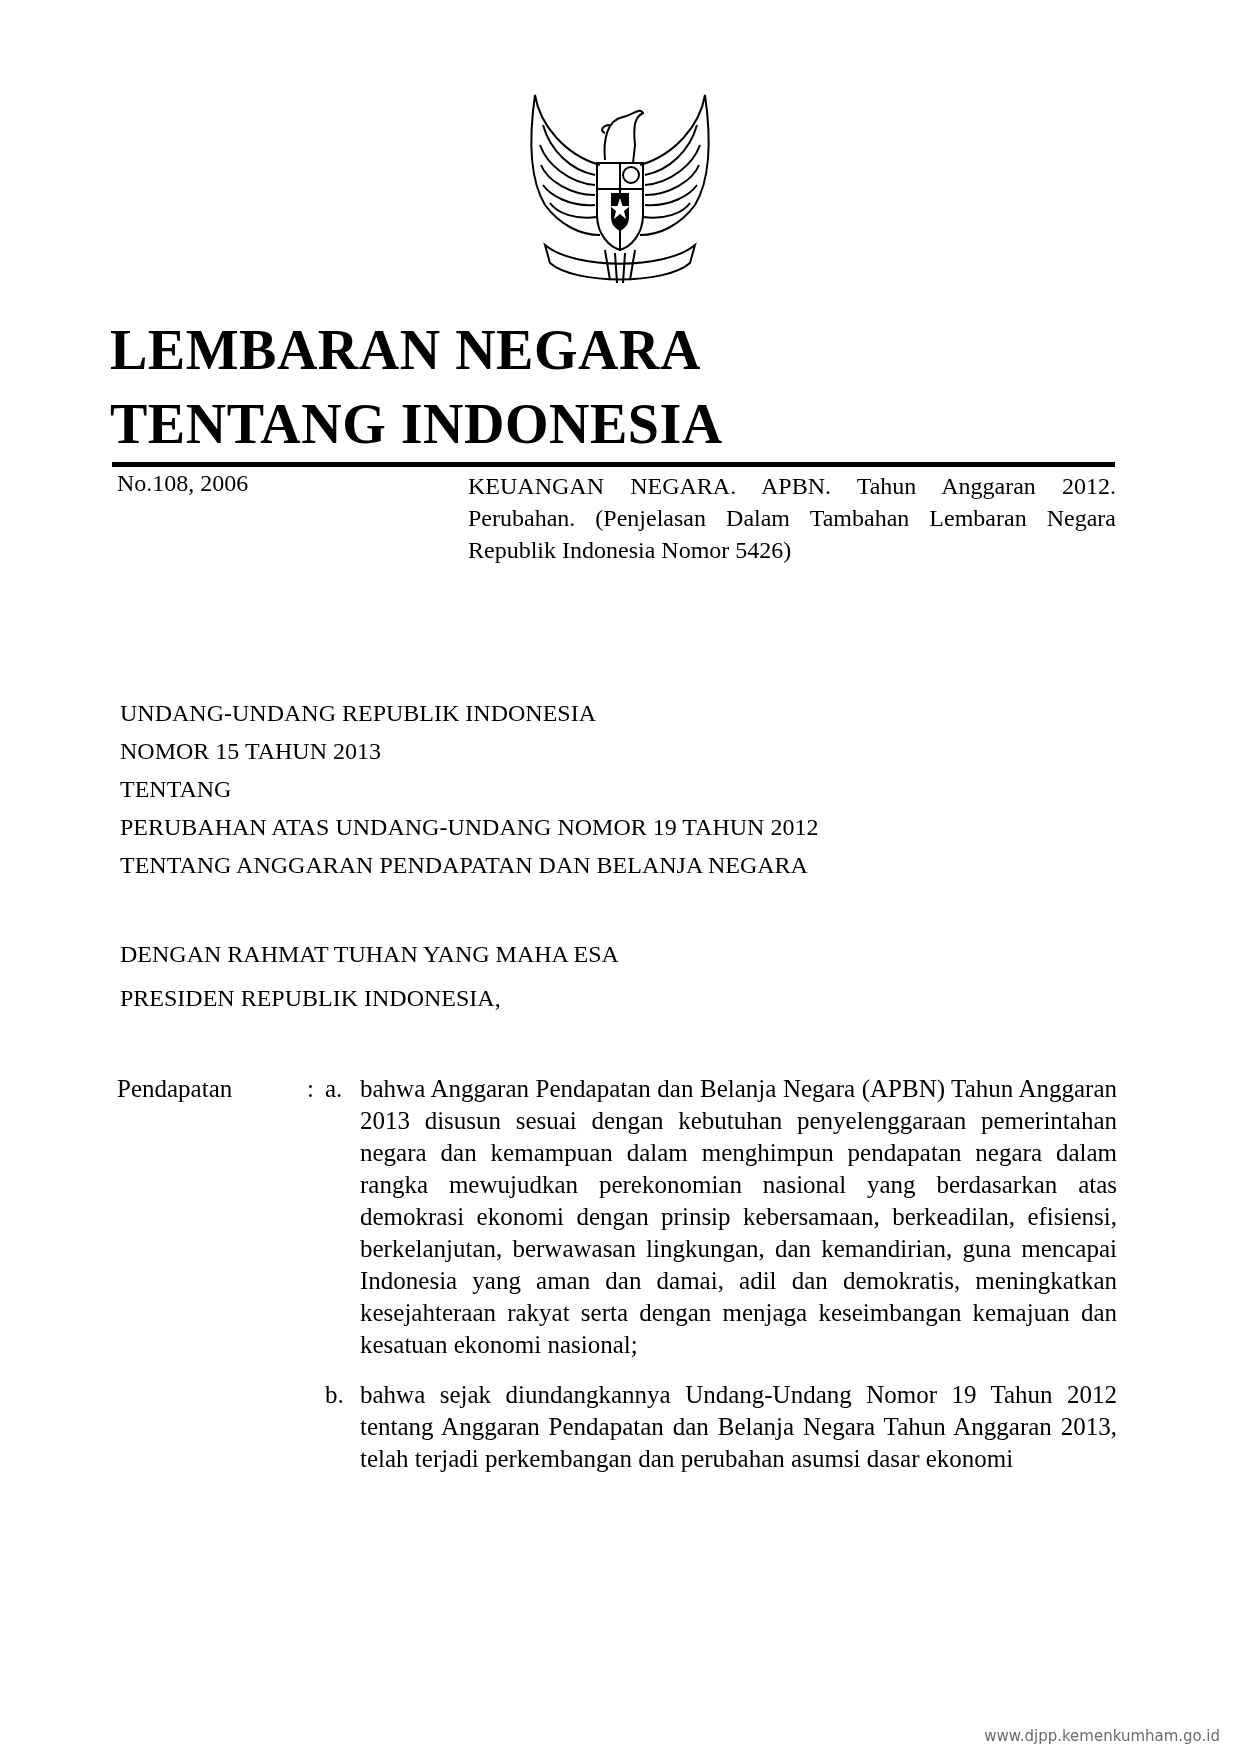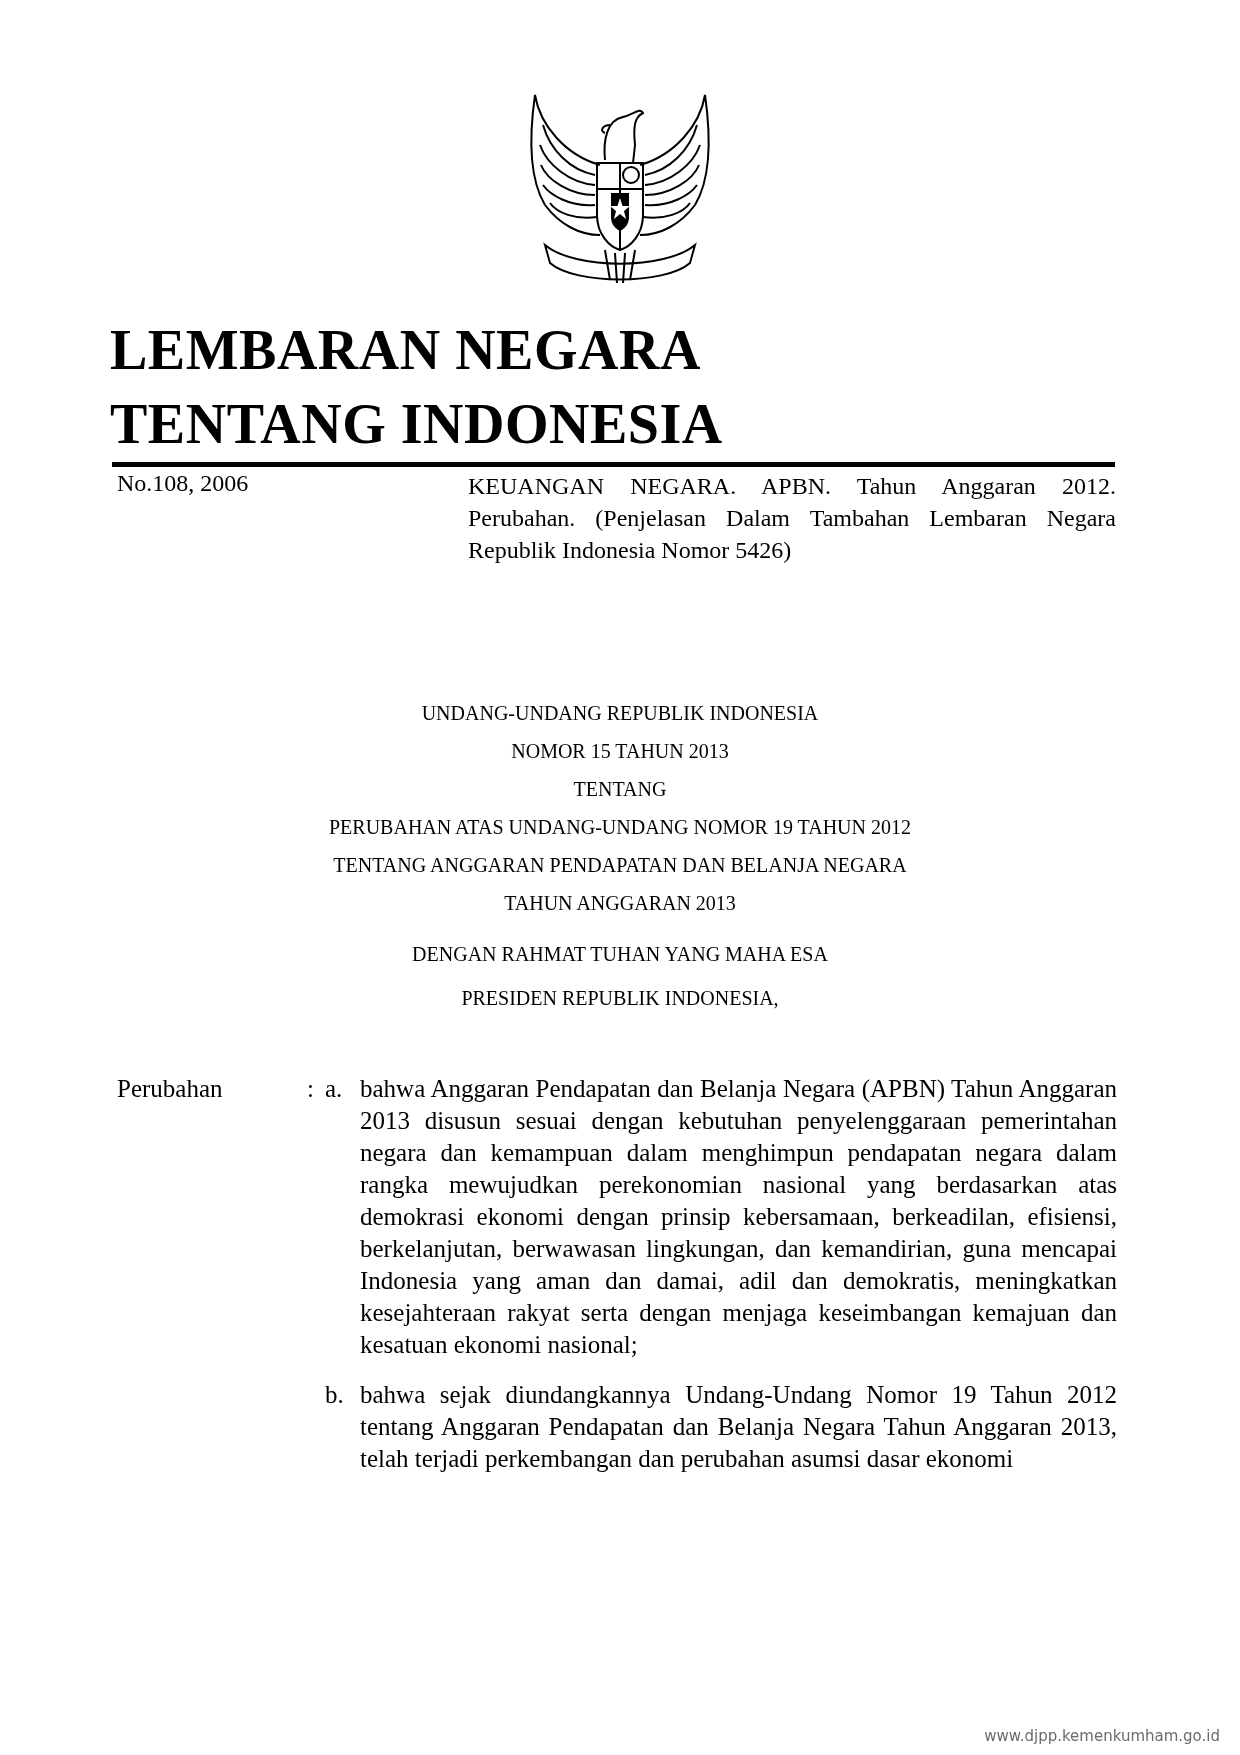--- a/index.html
+++ b/index.html
@@ -4,21 +4,21 @@
 <style>
   html, body { margin: 0; padding: 0; background: #ffffff; }
   body { width: 1240px; height: 1755px; position: relative; overflow: hidden; font-family: "DejaVu Serif", serif; color: #000; }
   .emblem { position: absolute; left: 515px; top: 85px; width: 210px; height: 210px; }
   .title { position: absolute; left: 110px; width: 1020px; text-align: left; font-family: "Liberation Serif", serif; font-weight: bold; font-size: 56px; letter-spacing: 0.5px; }
   .title1 { top: 318px; }
   .title2 { top: 392px; }
   .rule { position: absolute; left: 112px; top: 462px; width: 1003px; height: 5px; background: #000; }
   .meta-no { position: absolute; left: 117px; top: 470px; font-size: 24px; font-family: "Liberation Serif", serif; }
   .meta-desc { position: absolute; left: 468px; top: 470px; width: 648px; font-size: 24px; line-height: 32px; text-align: justify; font-family: "Liberation Serif", serif; }
-  .heading { position: absolute; left: 120px; width: 1000px; text-align: center; font-size: 20px; font-family: "Liberation Serif", serif; line-height: 38px; }
+  .heading { position: absolute; left: 120px; width: 1000px; text-align: left; font-size: 24px; font-family: "Liberation Serif", serif; line-height: 38px; }
   .h-block { top: 694px; }
   .h-block2 { top: 932px; line-height: 44px; }
   .consider { position: absolute; left: 117px; top: 1073px; width: 1000px; font-family: "Liberation Serif", serif; font-size: 25px; line-height: 32px; }
   .row { display: flex; }
   .lbl { width: 190px; flex: none; }
   .colon { width: 18px; flex: none; }
   .letter { width: 35px; flex: none; }
   .txt { width: 770px; text-align: justify; text-align-last: left; }
   .item-b { margin-top: 18px; }
   .footer { position: absolute; right: 20px; top: 1727px; font-family: "DejaVu Sans", sans-serif; font-size: 15px; color: #6b6b6b; margin-left: 27px; }
@@ -67,31 +67,30 @@
 
 <div class="meta-no">No.108, 2006</div>
 <div class="meta-desc">KEUANGAN NEGARA. APBN. Tahun Anggaran 2012. Perubahan. (Penjelasan Dalam Tambahan Lembaran Negara Republik Indonesia Nomor 5426)</div>
 
 <div class="heading h-block">
   <div>UNDANG-UNDANG REPUBLIK INDONESIA</div>
   <div>NOMOR 15 TAHUN 2013</div>
   <div>TENTANG</div>
   <div>PERUBAHAN ATAS UNDANG-UNDANG NOMOR 19 TAHUN 2012</div>
   <div>TENTANG ANGGARAN PENDAPATAN DAN BELANJA NEGARA</div>
-  <div>TAHUN ANGGARAN 2013</div>
 </div>
 
 <div class="heading h-block2">
   <div>DENGAN RAHMAT TUHAN YANG MAHA ESA</div>
   <div>PRESIDEN REPUBLIK INDONESIA,</div>
 </div>
 
 <div class="consider">
   <div class="row">
-    <span class="lbl">Perubahan</span>
+    <span class="lbl">Pendapatan</span>
     <span class="colon">:</span>
     <span class="letter">a.</span>
     <span class="txt">bahwa Anggaran Pendapatan dan Belanja Negara (APBN) Tahun Anggaran 2013 disusun sesuai dengan kebutuhan penyelenggaraan pemerintahan negara dan kemampuan dalam menghimpun pendapatan negara dalam rangka mewujudkan perekonomian nasional yang berdasarkan atas demokrasi ekonomi dengan prinsip kebersamaan, berkeadilan, efisiensi, berkelanjutan, berwawasan lingkungan, dan kemandirian, guna mencapai Indonesia yang aman dan damai, adil dan demokratis, meningkatkan kesejahteraan rakyat serta dengan menjaga keseimbangan kemajuan dan kesatuan ekonomi nasional;</span>
   </div>
   <div class="row item-b">
     <span class="lbl"></span>
     <span class="colon"></span>
     <span class="letter">b.</span>
     <span class="txt">bahwa sejak diundangkannya Undang-Undang Nomor 19 Tahun 2012 tentang Anggaran Pendapatan dan Belanja Negara Tahun Anggaran 2013, telah terjadi perkembangan dan perubahan asumsi dasar ekonomi</span>
   </div>

